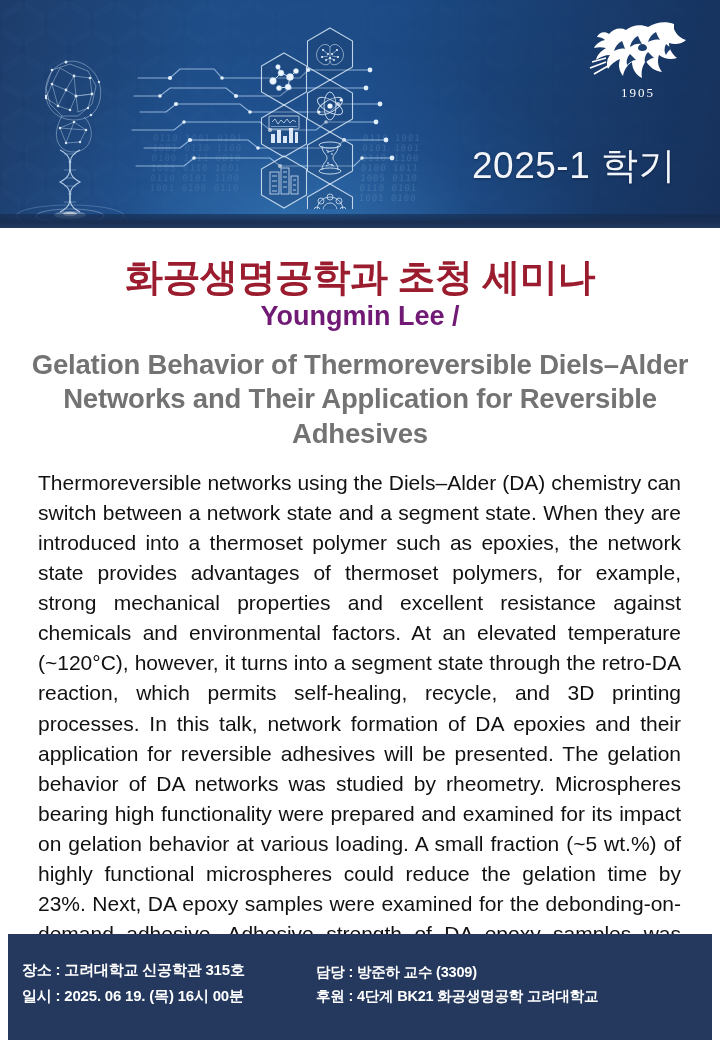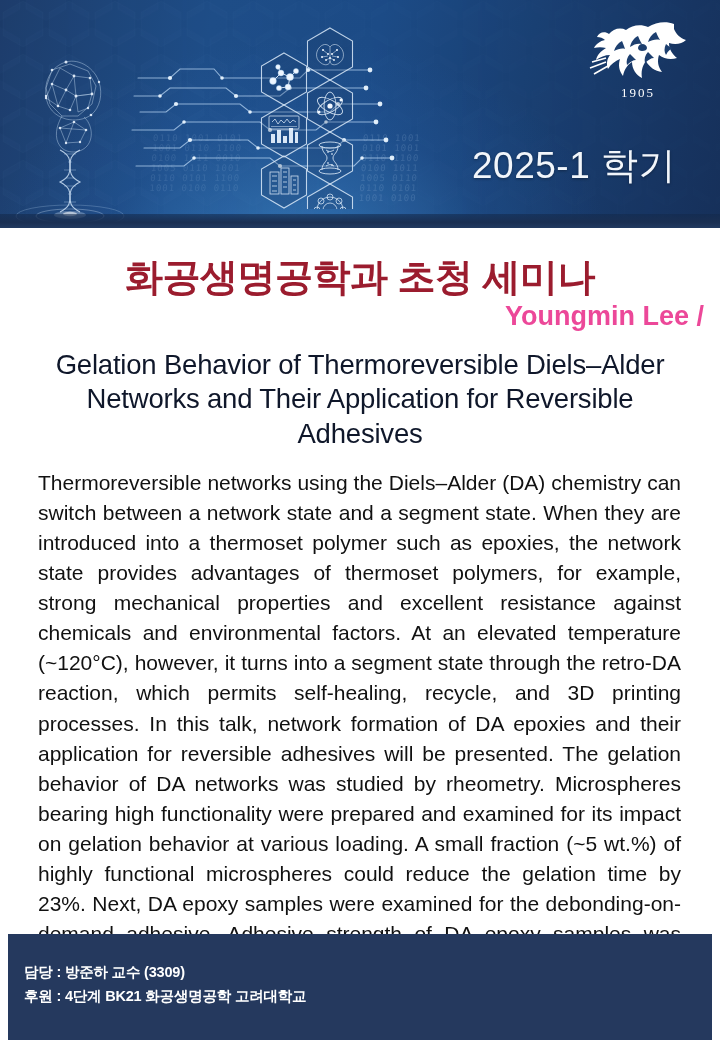--- a/index.html
+++ b/index.html
@@ -115,40 +115,40 @@
     padding-top: 12px;
     text-align: center;
     font-size: 38px;
     font-weight: 700;
     color: #9b1c2e;
     letter-spacing: -0.5px;
     line-height: 1.12;
   }
   .speaker {
     margin: 2px 0 0 0;
-    text-align: right;
+    text-align: center;
     font-size: 27px;
     font-weight: 700;
-    color: #ec4899;
+    color: #701a75;
     line-height: 1.15;
   }
   .affiliation {
     margin: 3px 0 0 0;
     text-align: center;
     font-size: 21.5px;
     font-weight: 700;
     color: #111111;
     line-height: 1.15;
   }
   .talk-title {
     margin: 16px 14px 0 14px;
     text-align: center;
     font-size: 27.5px;
-    font-weight: 400;
-    color: #0f172a;
+    font-weight: 700;
+    color: #737373;
     line-height: 1.26;
     letter-spacing: -0.2px;
   }
   .abstract {
     margin: 16px 0 0 0;
     padding: 0 23px 0 22px;
     text-align: justify;
     text-justify: inter-word;
     font-size: 21px;
     line-height: 1.435;
@@ -186,21 +186,21 @@
   }
   .f-line {
     font-size: 14.5px;
     font-weight: 700;
     line-height: 1.25;
     white-space: nowrap;
     letter-spacing: -0.2px;
   }
   .footer-left .f-line { margin: 7px 0; font-size: 15px; }
   .footer-left .f-line:first-child { margin-top: 0; }
-  .footer-right .f-line { margin: 6px 12px; }
+  .footer-right .f-line { margin: 6px 4px; }
   .footer-right .f-line:first-child { margin-top: 0; }
 </style>
 </head>
 <body>
 
 <div id="poster">
 
   <div class="header">
 
     <svg class="hex-pattern" viewBox="0 0 720 228" preserveAspectRatio="none" xmlns="http://www.w3.org/2000/svg">
@@ -506,20 +506,24 @@
 
   <div class="content">
     <h1 class="kor-title">화공생명공학과 초청 세미나</h1>
     <div class="speaker">Youngmin Lee /</div>
     <h2 class="talk-title">Gelation Behavior of Thermoreversible Diels–Alder Networks and Their Application for Reversible Adhesives</h2>
     <p class="abstract">Thermoreversible networks using the Diels–Alder (DA) chemistry can switch between a network state and a segment state. When they are introduced into a thermoset polymer such as epoxies, the network state provides advantages of thermoset polymers, for example, strong mechanical properties and excellent resistance against chemicals and environmental factors. At an elevated temperature (~120°C), however, it turns into a segment state through the retro-DA reaction, which permits self-healing, recycle, and 3D printing processes. In this talk, network formation of DA epoxies and their application for reversible adhesives will be presented. The gelation behavior of DA networks was studied by rheometry. Microspheres bearing high functionality were prepared and examined for its impact on gelation behavior at various loading. A small fraction (~5 wt.%) of highly functional microspheres could reduce the gelation time by 23%. Next, DA epoxy samples were examined for the debonding-on-demand adhesive. Adhesive strength of DA epoxy samples was measured by lap shear testing as a function of temperature. Its adhesive strength maintained at the same level from room temperature to 110°C but dropped greatly (~20 times) above 120°C because of a transition by the retro-DA reaction. Adhesive strength of re-attached samples was also measured and compared to those from pristine samples.</p>
   </div>
 
   <div class="footer-wrap">
     <div class="footer">
+      <div class="footer-left">
+        <div class="f-line">장소 : 고려대학교 신공학관 315호</div>
+        <div class="f-line">일시 : 2025. 06 19. (목)   16시 00분</div>
+      </div>
       <div class="footer-right">
         <div class="f-line">담당 : 방준하 교수 (3309)</div>
         <div class="f-line">후원 : 4단계 BK21 화공생명공학 고려대학교</div>
       </div>
     </div>
   </div>
 
 </div>
 
 </body></html>

